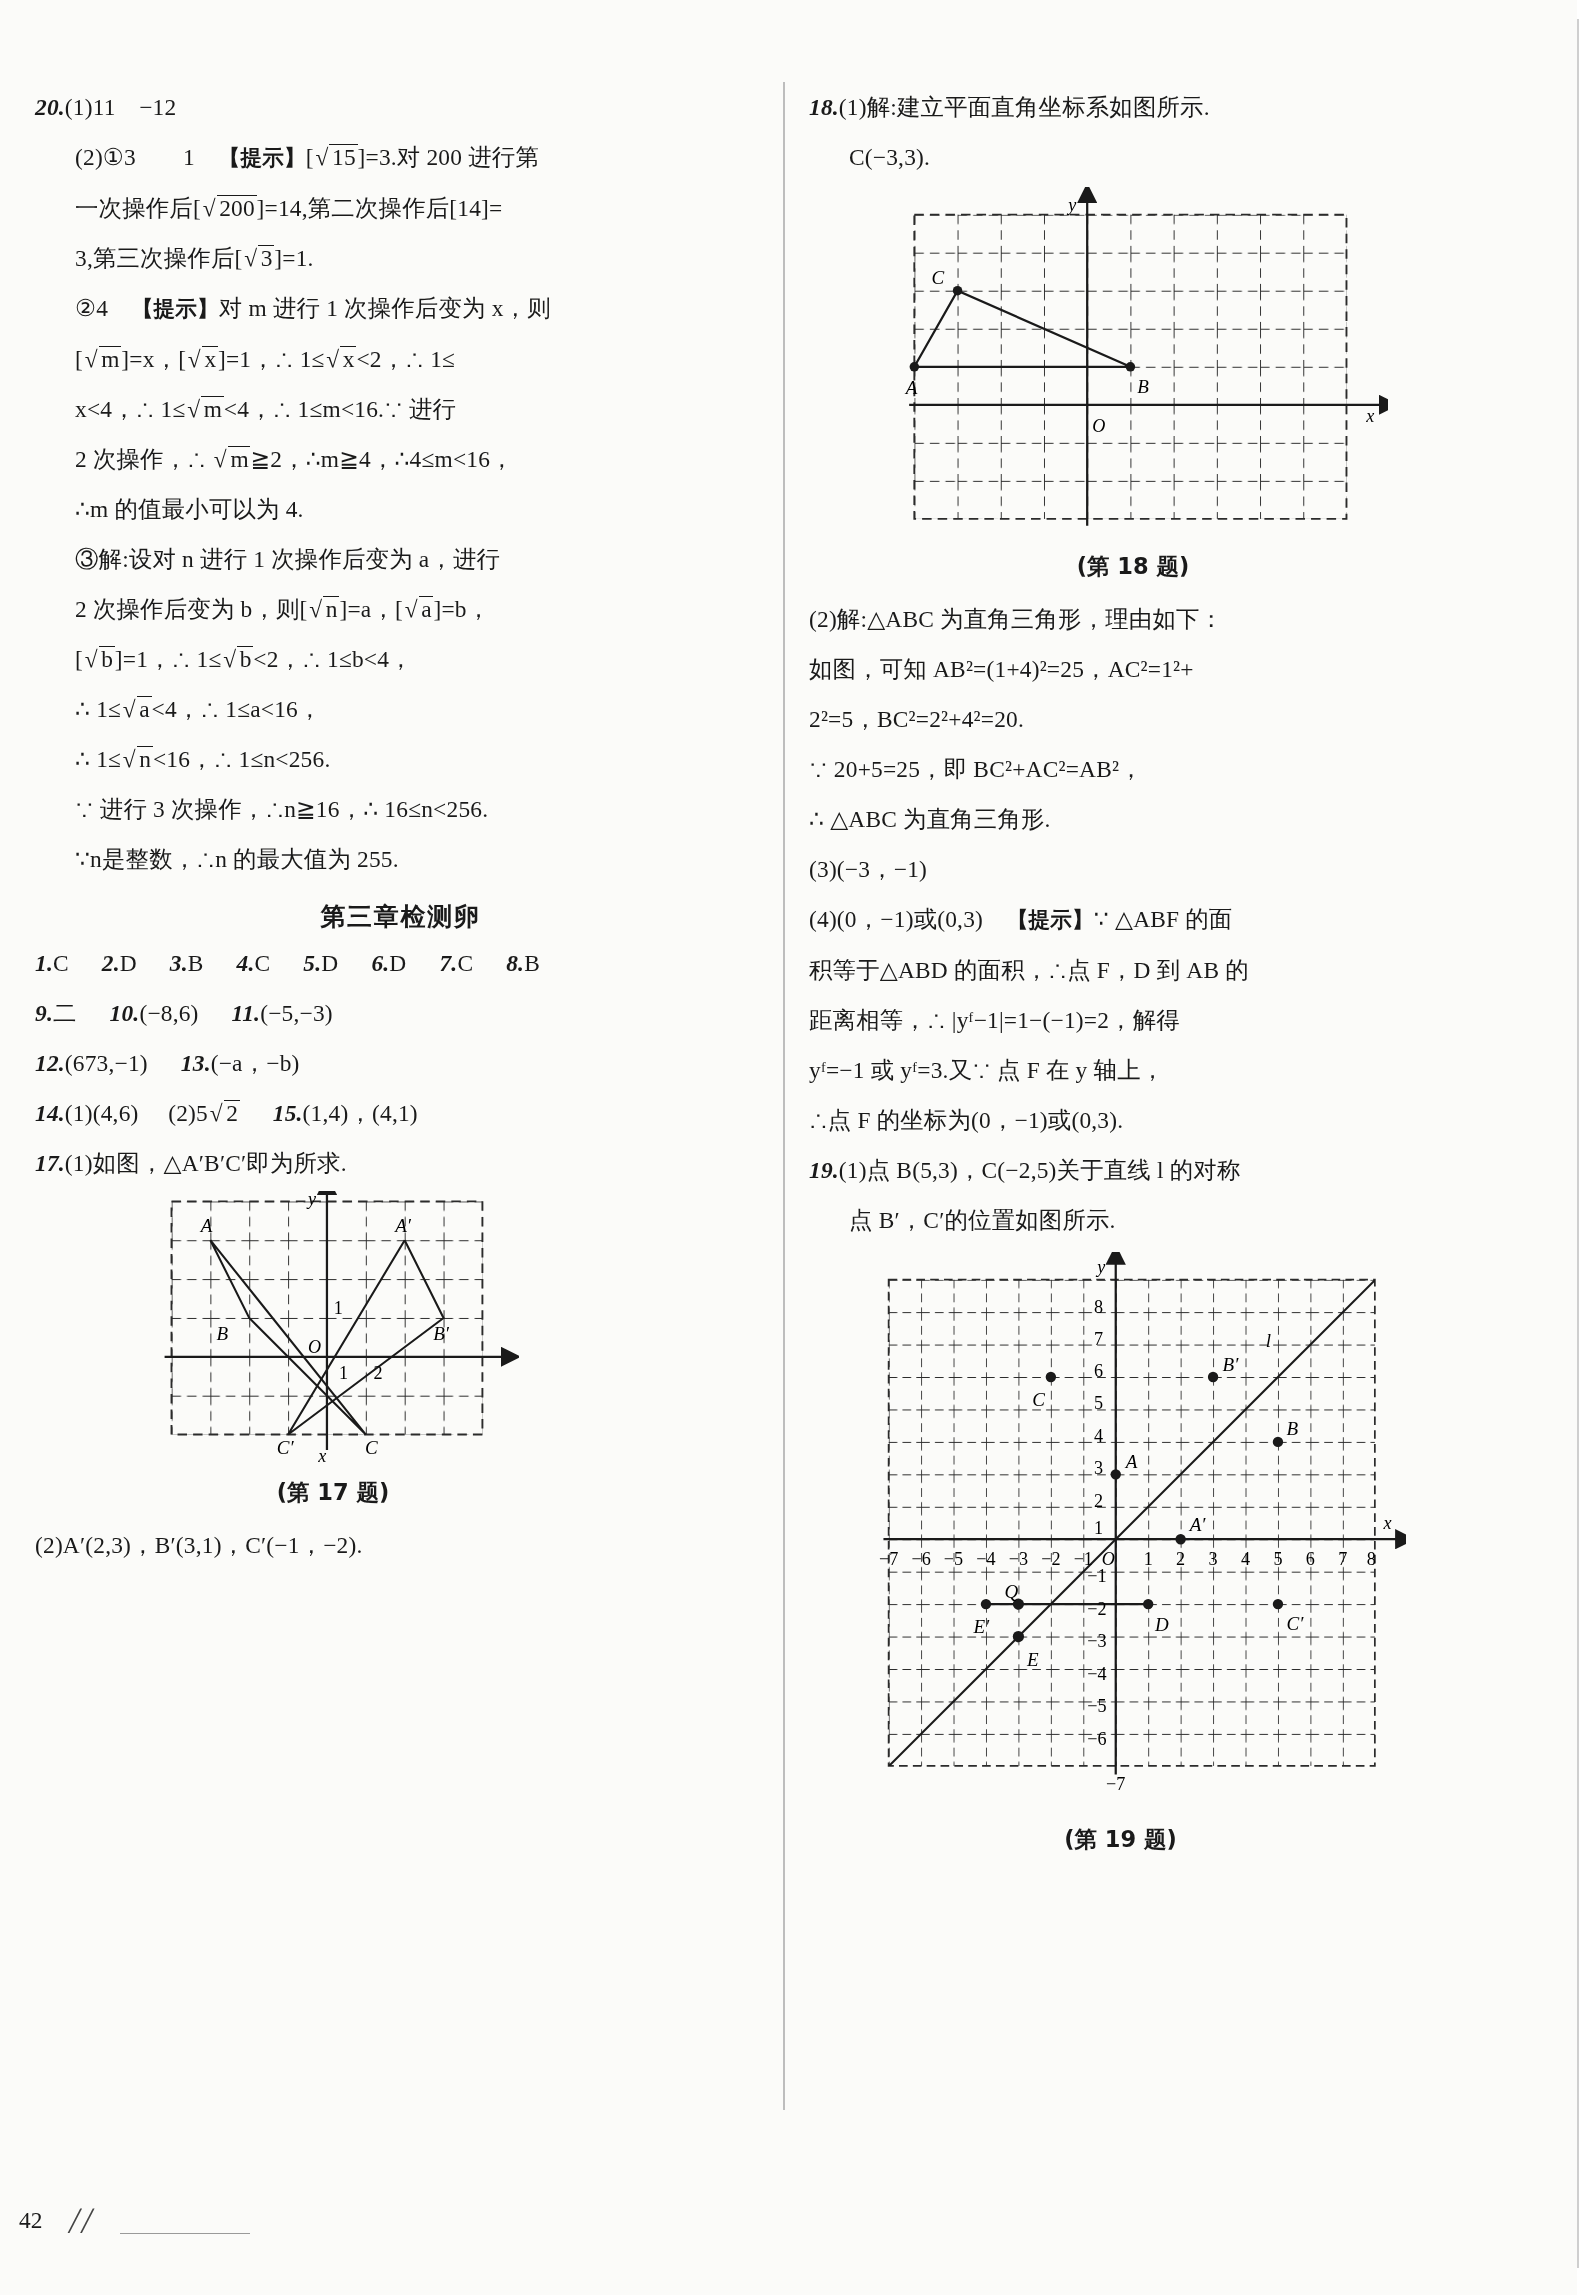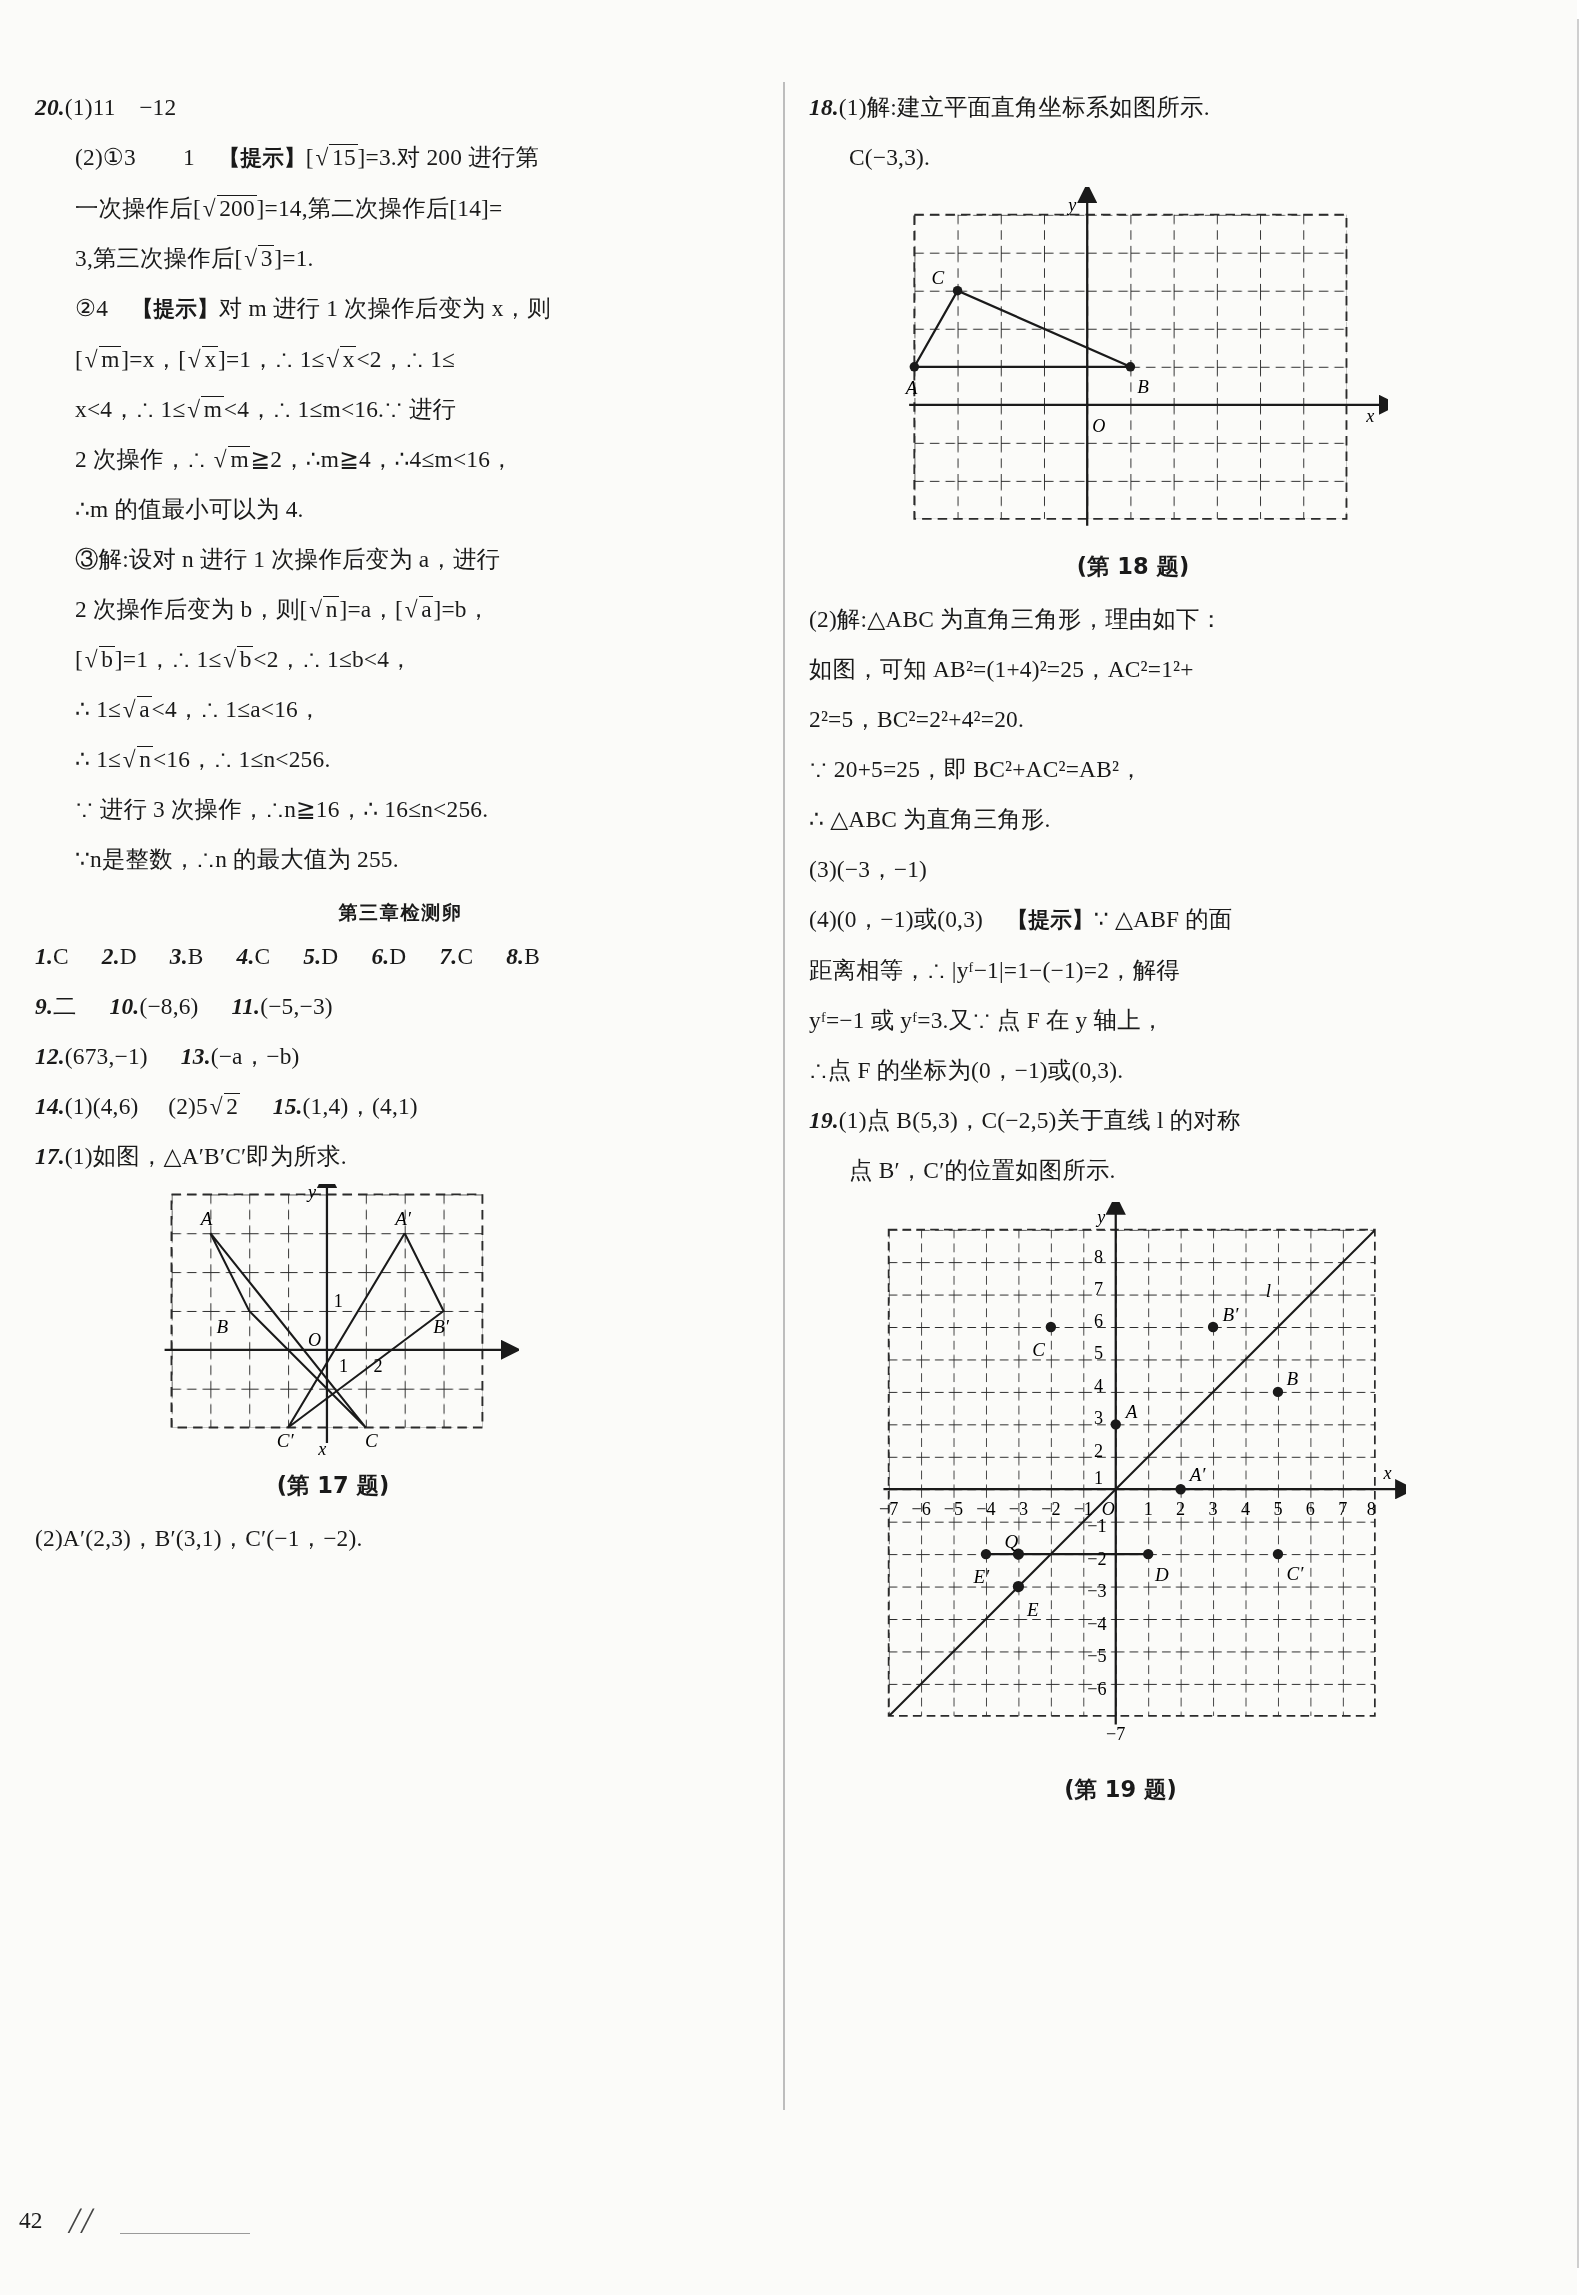--- a/index.html
+++ b/index.html
@@ -28,21 +28,21 @@
   .ind{padding-left:40px;}
   .num{font-weight:bold;font-style:italic;font-family:"Liberation Serif",serif;}
   .hint{font-weight:bold;font-family:"DejaVu Sans","Liberation Sans",sans-serif;font-size:21.6px;}
   .sp{display:inline-block;width:33px;}
 
   
   .rad{display:inline-block;position:relative;padding-left:1.7px;}
   .rad>.ovl{border-top:1.4px solid #1a1a1a;padding:0 1.7px 0 2.6px;margin-left:0.9px;display:inline-block;line-height:1.05;margin-top:8px;}
 
   .chapter-title{
-    text-align:center;font-size:19px;font-weight:bold;
+    text-align:center;font-size:25px;font-weight:bold;
     font-family:"DejaVu Sans","Liberation Sans",sans-serif;
     margin:15.6px 0 5.2px 0;letter-spacing:1.7px;
   }
 
   
   .figbox{position:relative;}
   .figcap{
     text-align:center;font-weight:bold;font-size:22.5px;margin-top:1px;
     font-family:"DejaVu Sans","Liberation Sans",sans-serif;
   }
@@ -225,20 +225,21 @@
     <div class="ln">如图，可知 AB²=(1+4)²=25，AC²=1²+</div>
     <div class="ln">2²=5，BC²=2²+4²=20.</div>
     <div class="ln">∵ 20+5=25，即 BC²+AC²=AB²，</div>
     <div class="ln">∴ △ABC 为直角三角形.</div>
     <div class="ln">(3)(−3，−1)</div>
 
     <div class="ln">
       <span>(4)(0，−1)或(0,3) </span><span class="hint">【提示】</span><span>∵ △ABF 的面</span>
     </div>
 
+    <div class="ln">积等于△ABD 的面积，∴点 F，D 到 AB 的</div>
     <div class="ln">距离相等，∴ |yᶠ−1|=1−(−1)=2，解得</div>
     <div class="ln">yᶠ=−1 或 yᶠ=3.又∵ 点 F 在 y 轴上，</div>
     <div class="ln">∴点 F 的坐标为(0，−1)或(0,3).</div>
 
     <div class="ln">
       <span class="num">19.</span><span>(1)点 B(5,3)，C(−2,5)关于直线 l 的对称</span>
     </div>
     <div class="ln ind">点 B′，C′的位置如图所示.</div>
 
     <div class="figbox" style="margin-left:26px;margin-top:7px;">

